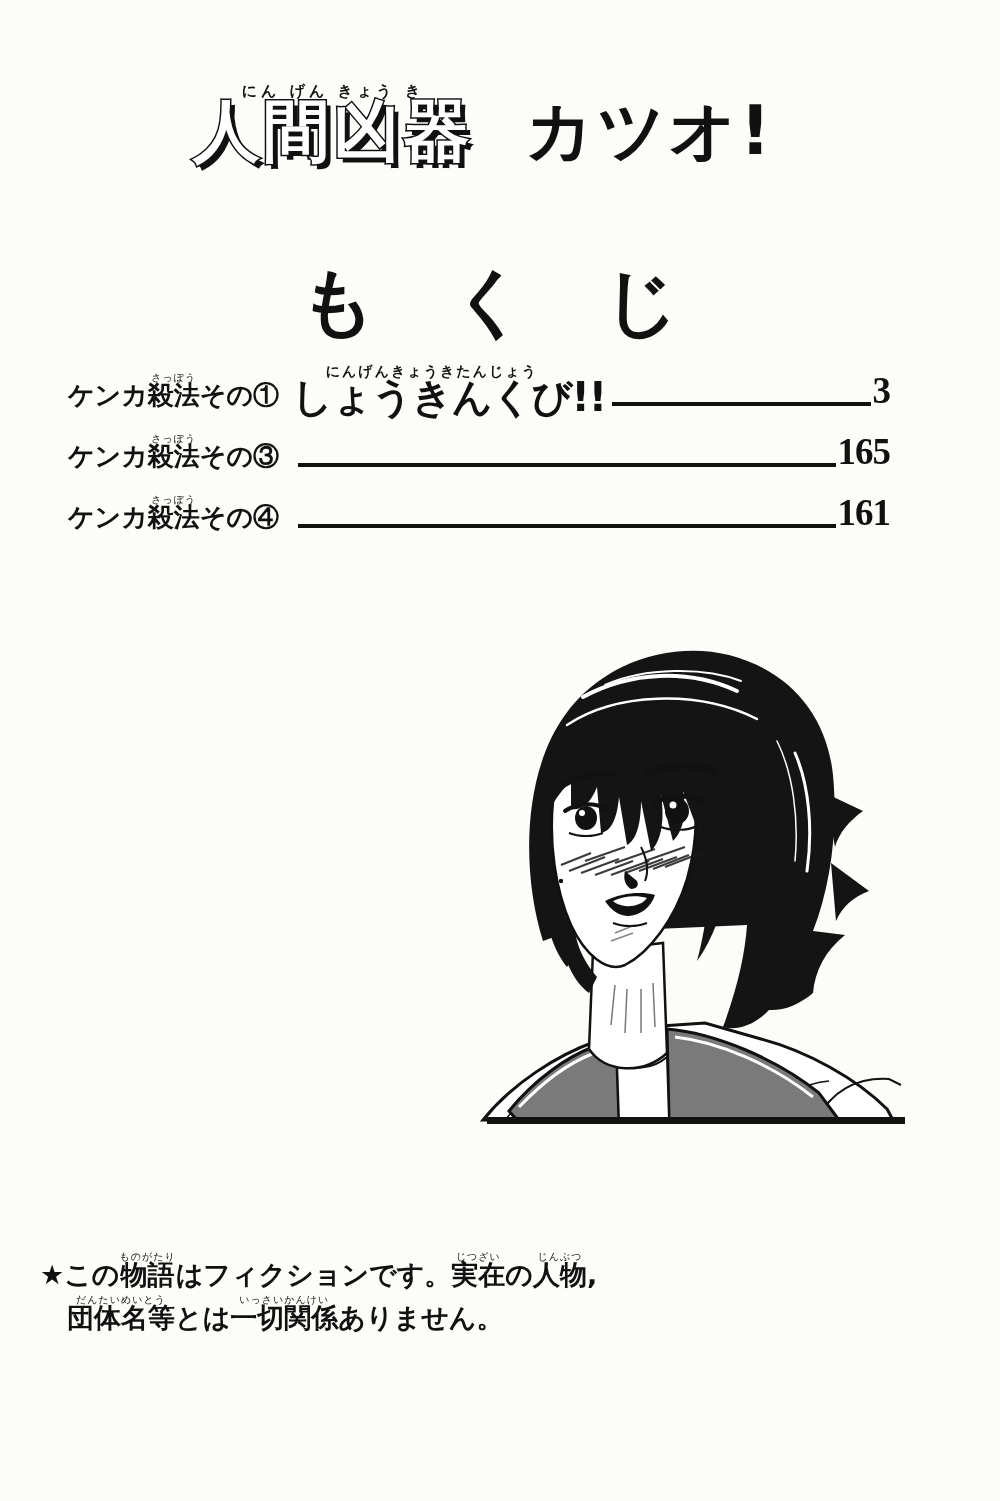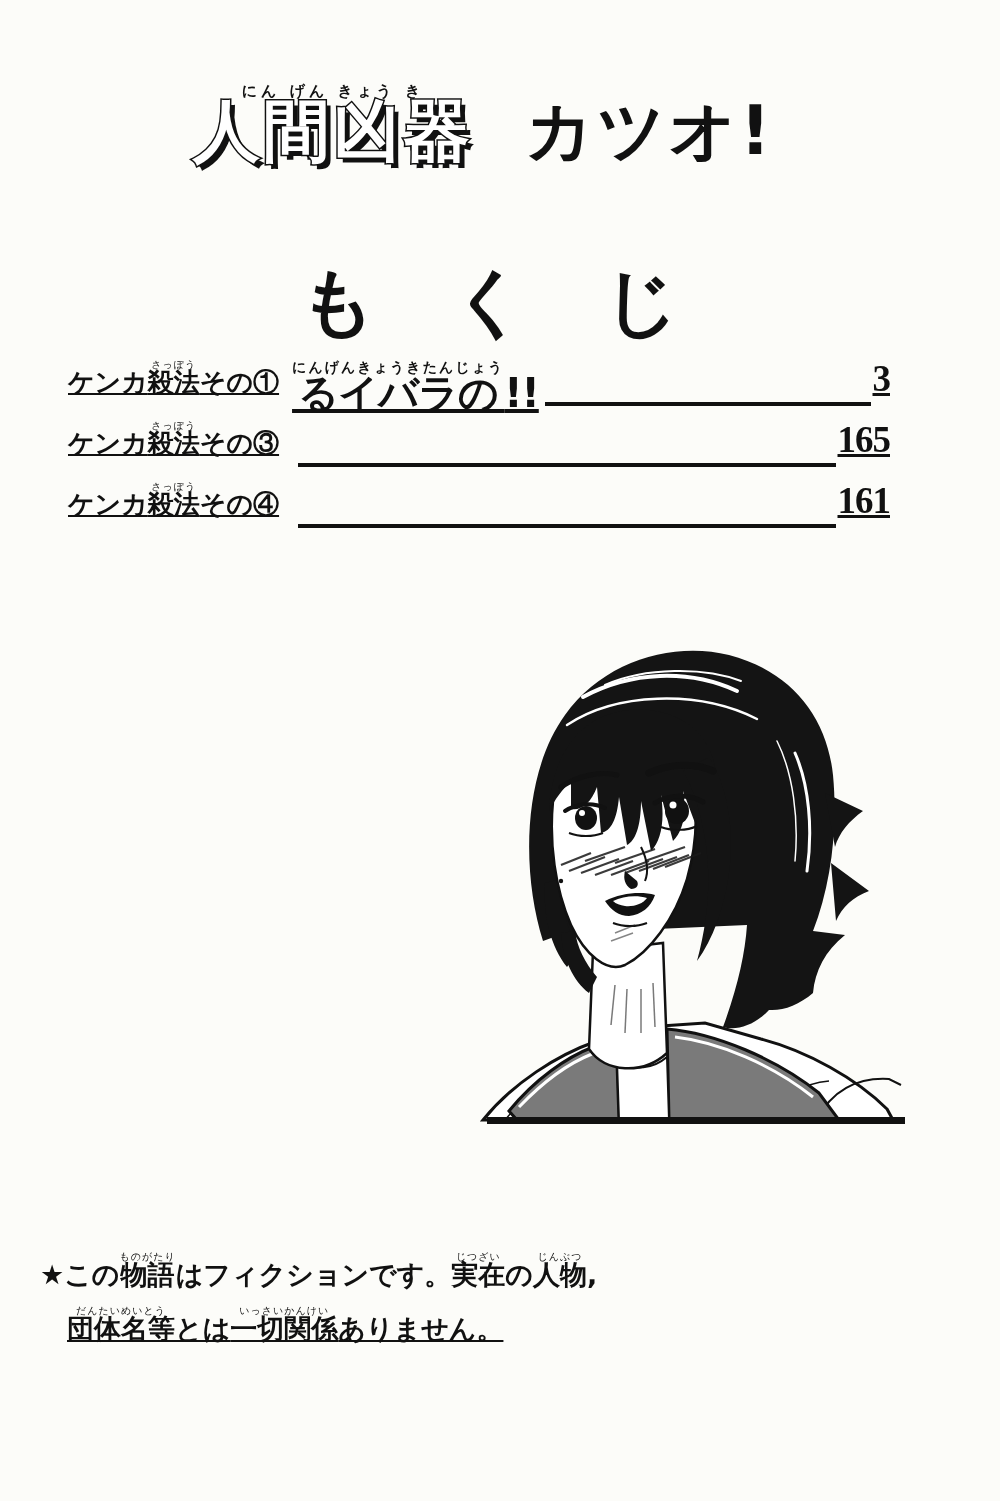--- a/index.html
+++ b/index.html
@@ -38,21 +38,21 @@
 
   
   .toc-heading{
     position:absolute;left:300px;top:264px;margin:0;
     font-size:74px;font-weight:900;line-height:1;
     letter-spacing:76px;white-space:nowrap;
   }
 
   
   .toc{position:absolute;left:68px;top:360px;width:822px;}
-  .toc-row{display:flex;align-items:flex-start;height:61px;text-decoration:underline;}
+  .toc-row{display:flex;align-items:center;height:61px;}
   .toc-label{
     font-family:"DejaVu Serif","Liberation Serif",serif;
     font-weight:700;font-size:26px;line-height:1;
     white-space:nowrap;margin-right:13px;
   }
   .toc-label rt{font-size:10px;letter-spacing:1px;}
   .toc-title{
     font-weight:900;font-size:40px;line-height:1;
     letter-spacing:-1px;white-space:nowrap;
   }
@@ -68,40 +68,40 @@
   }
 
   
   .illustration{position:absolute;left:465px;top:633px;width:440px;height:494px;margin:0;}
   .illustration svg{display:block;width:100%;height:100%;}
 
   
   .disclaimer{position:absolute;left:40px;top:1252px;}
   .dl{margin:0;font-weight:700;font-size:27px;line-height:1;white-space:nowrap;}
   .dl rt{font-size:10px;letter-spacing:1px;}
-  .dl + .dl{margin-top:18px;text-decoration:underline;}
+  .dl + .dl{margin-top:7px;}
   .dl2{padding-left:27px;}
 </style>
 </head>
 <body>
 
 <div class="page">
 
   <header class="title-block">
     <ruby class="t-outlined">
       <span class="rb">人間凶器</span><rt>にん げん きょう き</rt>
     </ruby><span class="t-solid">カツオ!</span>
   </header>
 
   <h1 class="toc-heading">もくじ</h1>
 
   <main class="toc">
     <div class="toc-row">
       <span class="toc-label"><ruby><span class="rb">ケンカ</span><rt></rt></ruby><ruby><span class="rb">殺法</span><rt>さっぽう</rt></ruby><ruby><span class="rb">その①</span><rt></rt></ruby></span>
-      <span class="toc-title"><ruby><span class="rb">るイバラの</span><rt>にんげんきょうきたんじょう</rt></ruby><ruby><span class="rb">!!</span><rt></rt></ruby></span>
+      <span class="toc-title"><ruby><span class="rb">しょうきんくび</span><rt>にんげんきょうきたんじょう</rt></ruby><ruby><span class="rb">!!</span><rt></rt></ruby></span>
       <span class="leader"></span>
       <span class="toc-page">3</span>
     </div>
     <div class="toc-row">
       <span class="toc-label"><ruby><span class="rb">ケンカ</span><rt></rt></ruby><ruby><span class="rb">殺法</span><rt>さっぽう</rt></ruby><ruby><span class="rb">その③</span><rt></rt></ruby></span>
       <span class="leader"></span>
       <span class="toc-page">165</span>
     </div>
     <div class="toc-row">
       <span class="toc-label"><ruby><span class="rb">ケンカ</span><rt></rt></ruby><ruby><span class="rb">殺法</span><rt>さっぽう</rt></ruby><ruby><span class="rb">その④</span><rt></rt></ruby></span>

